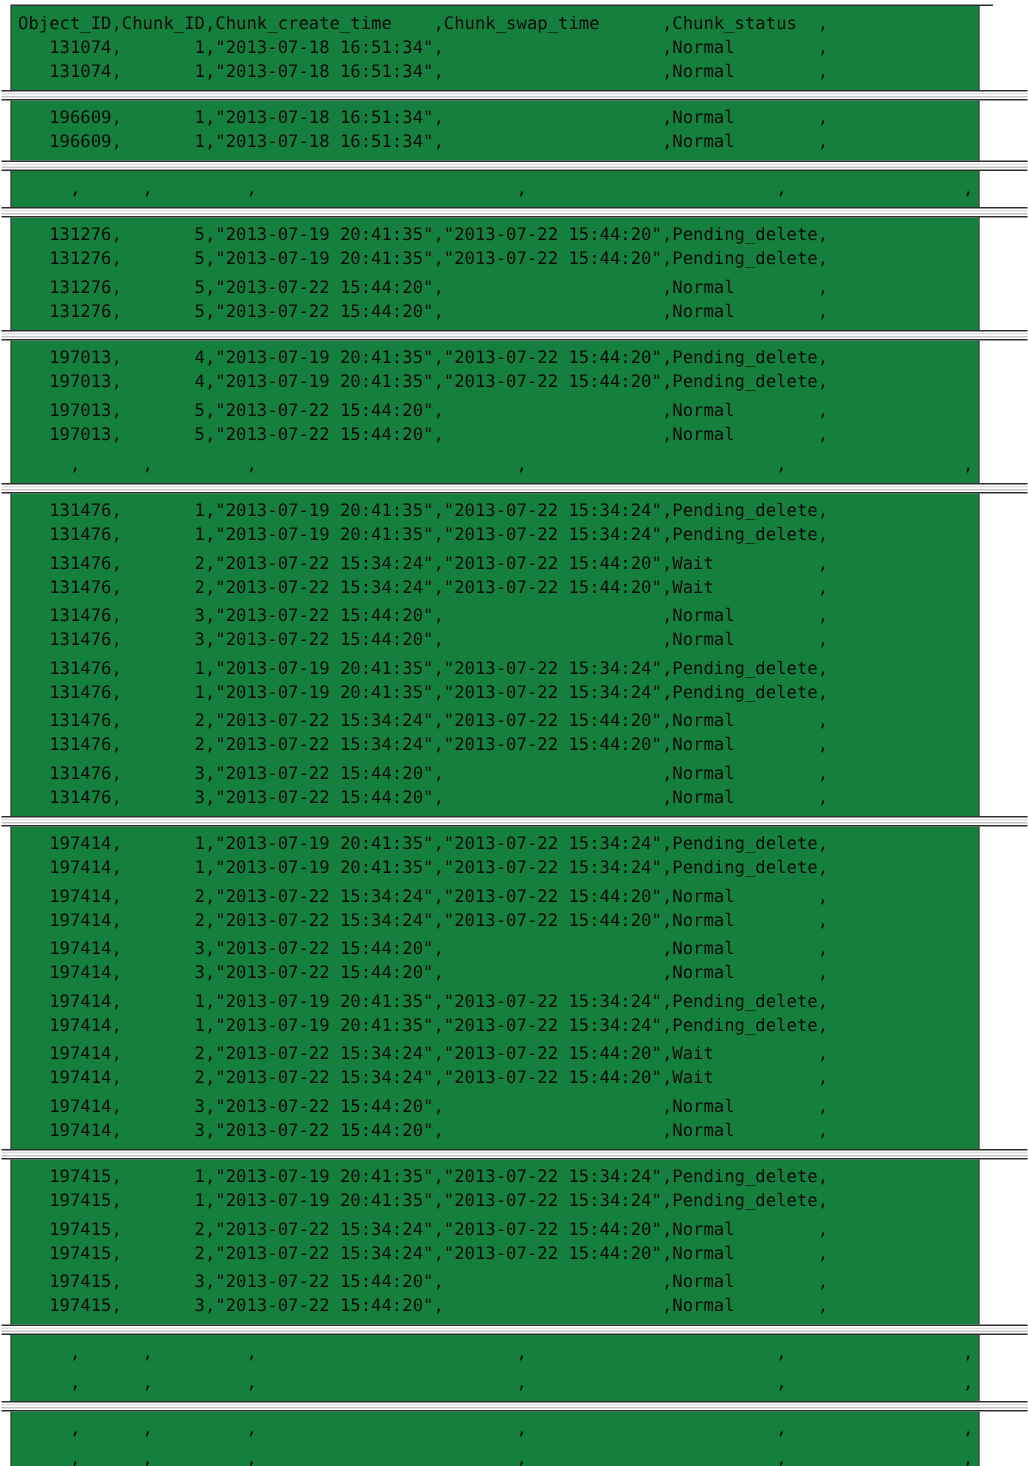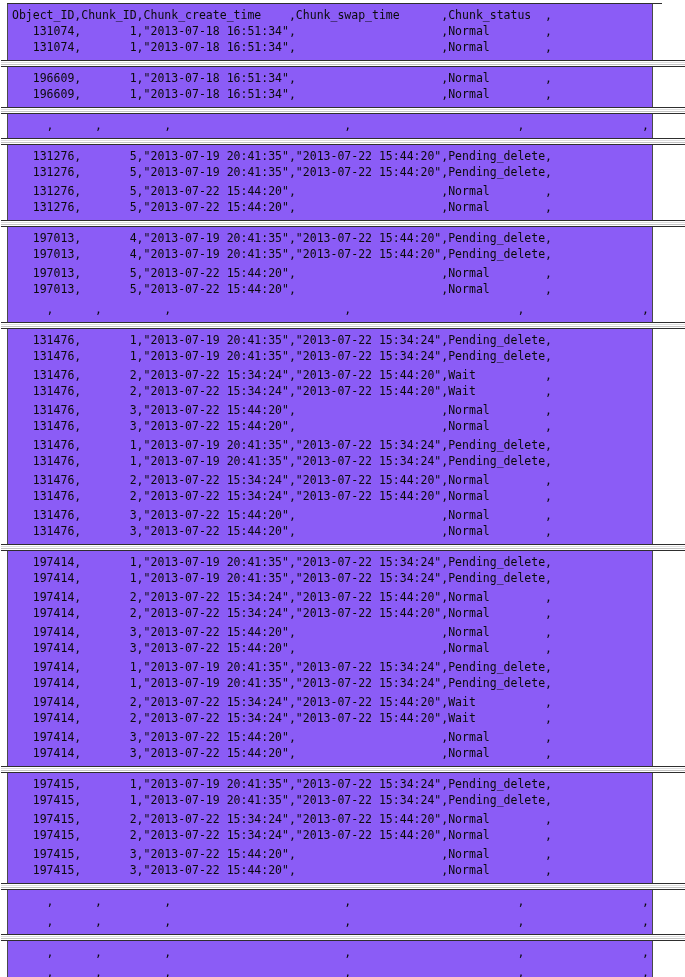--- a/index.html
+++ b/index.html
@@ -16,21 +16,21 @@
     padding-top: 4px;
     background: #ffffff;
   }
   
   .box {
     position: relative;
     margin: 0 32px 7px 7px;           
     border-left: 1px solid #4a4a4a;
     border-right: 1px solid #4a4a4a;
     padding: 3px 0 5px 4px;
-    background: #8b5cf6;
+    background: #15803d;
   }
   .box::before,
   .box::after {
     content: "";
     position: absolute;
     left: -7px;                        
     width: 685px;                      
     height: 0;
     border-top: 1px solid #2e2e2e;
   }

